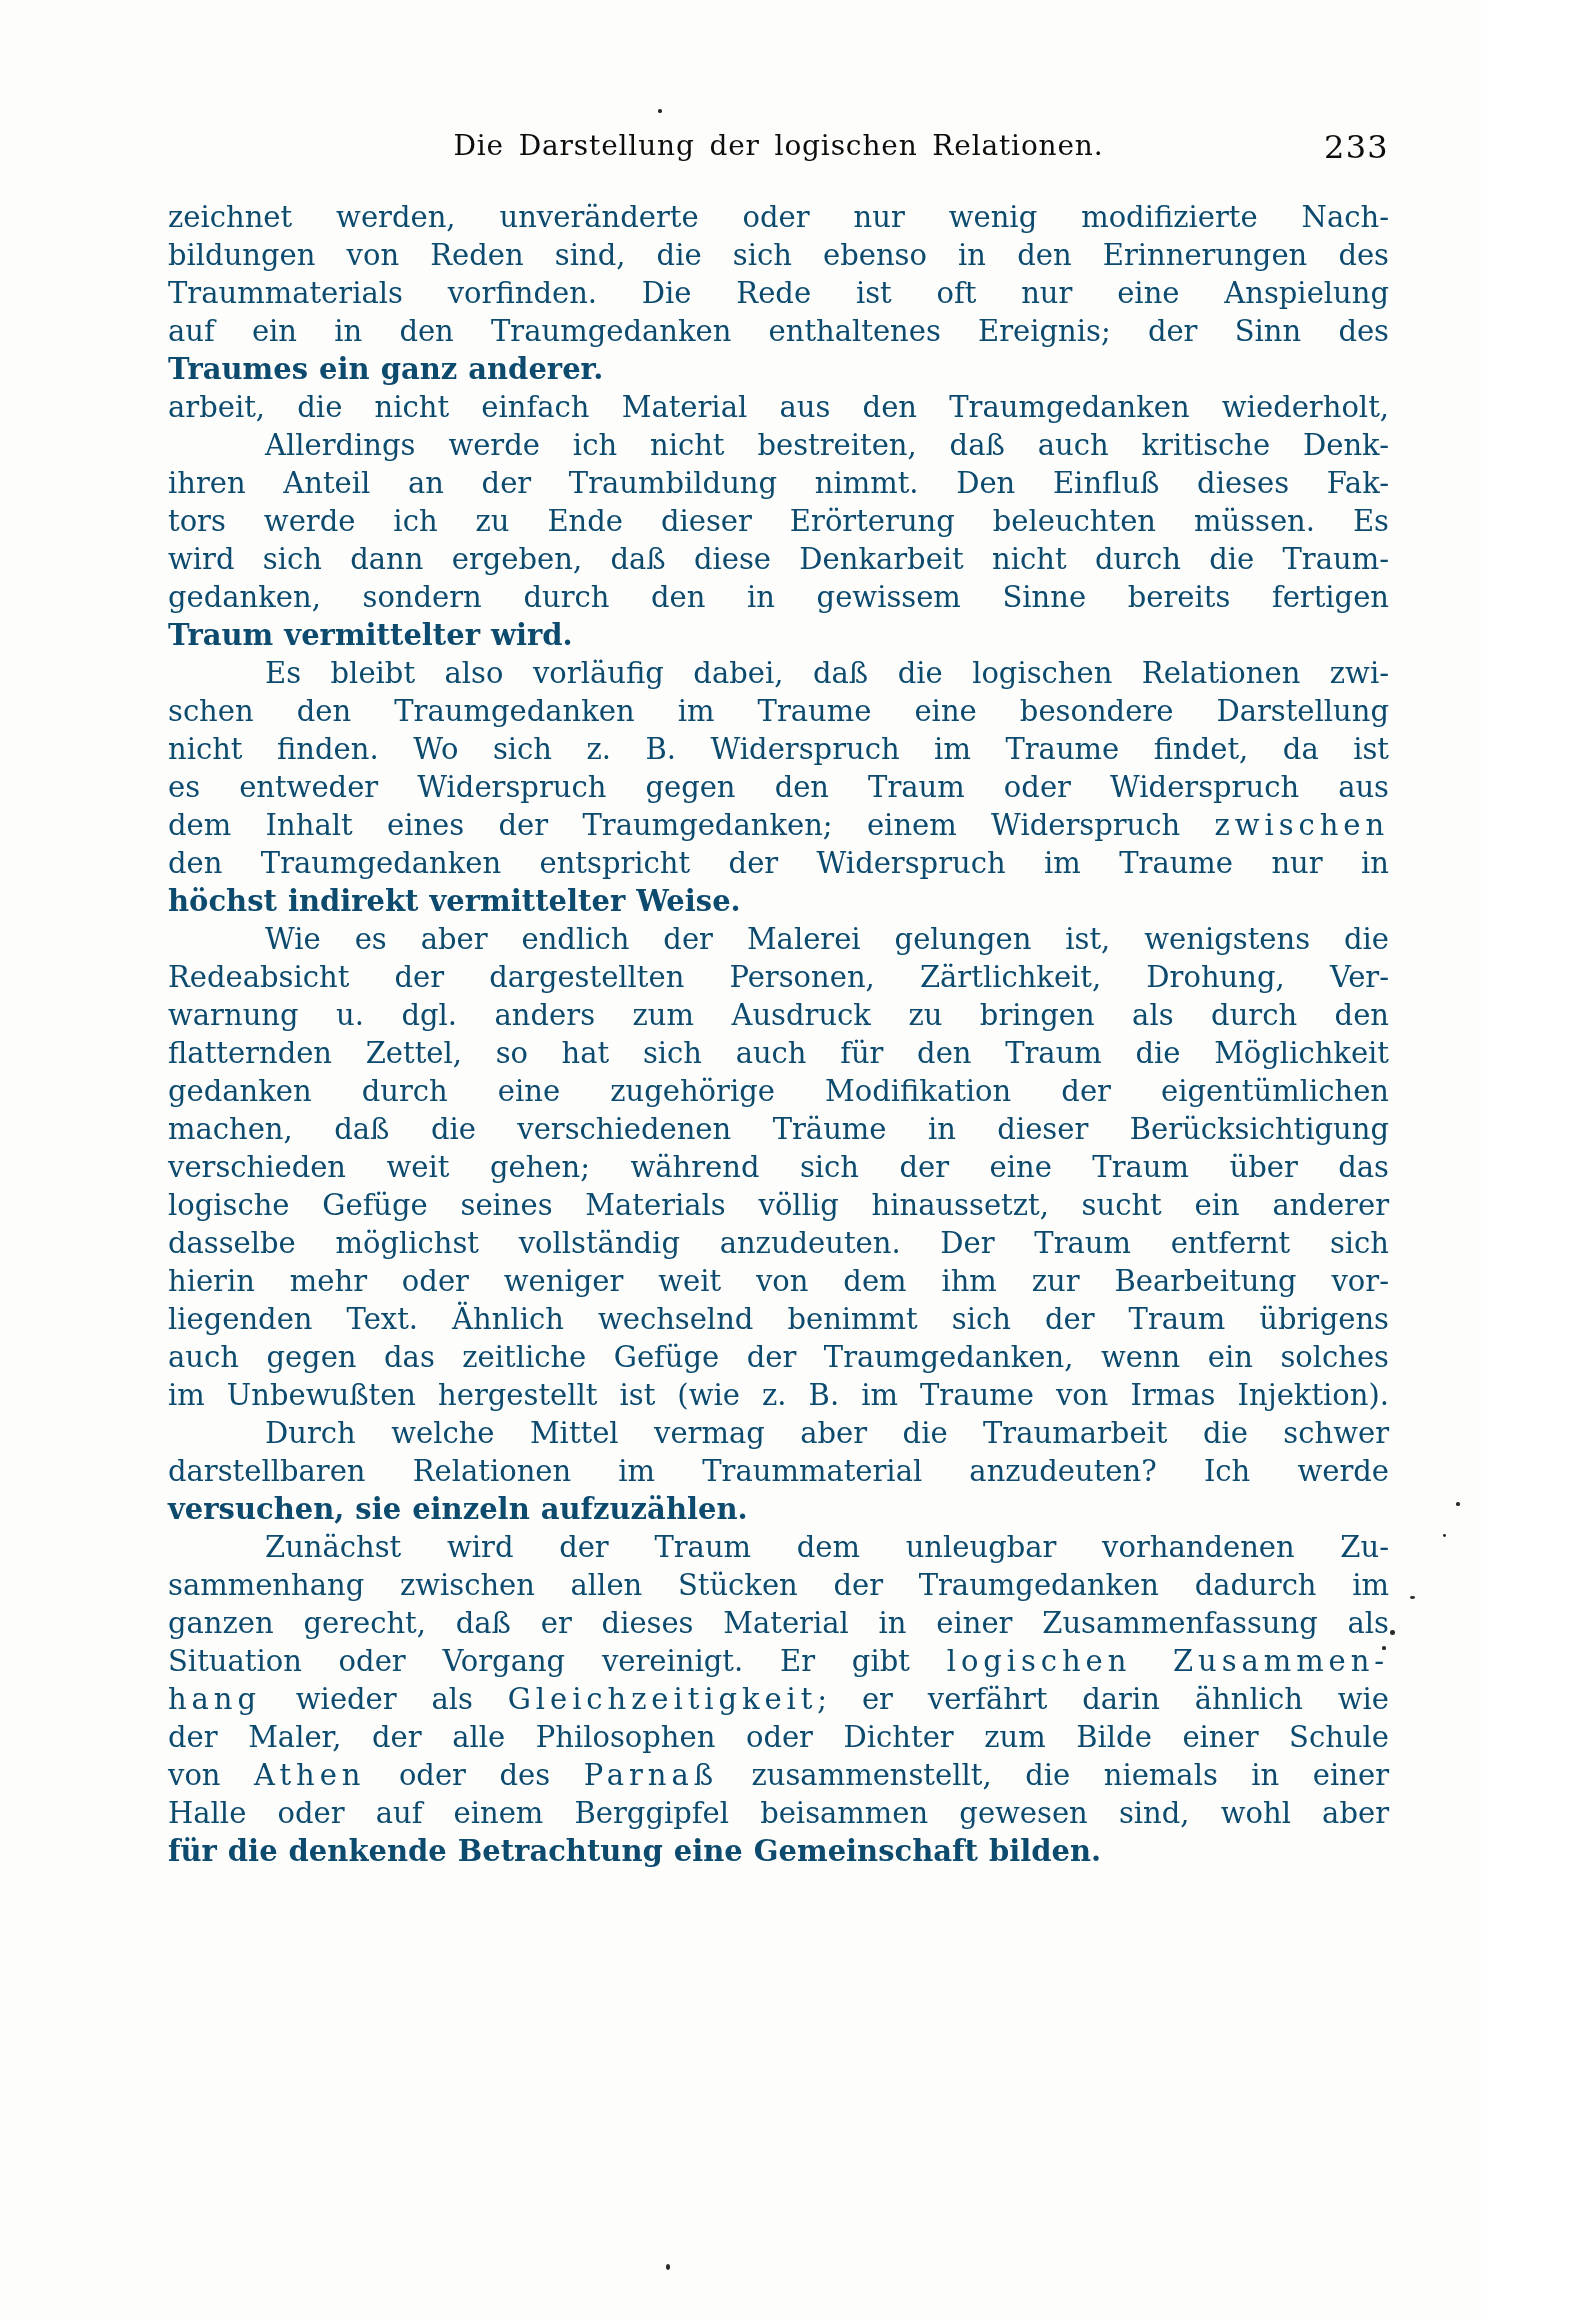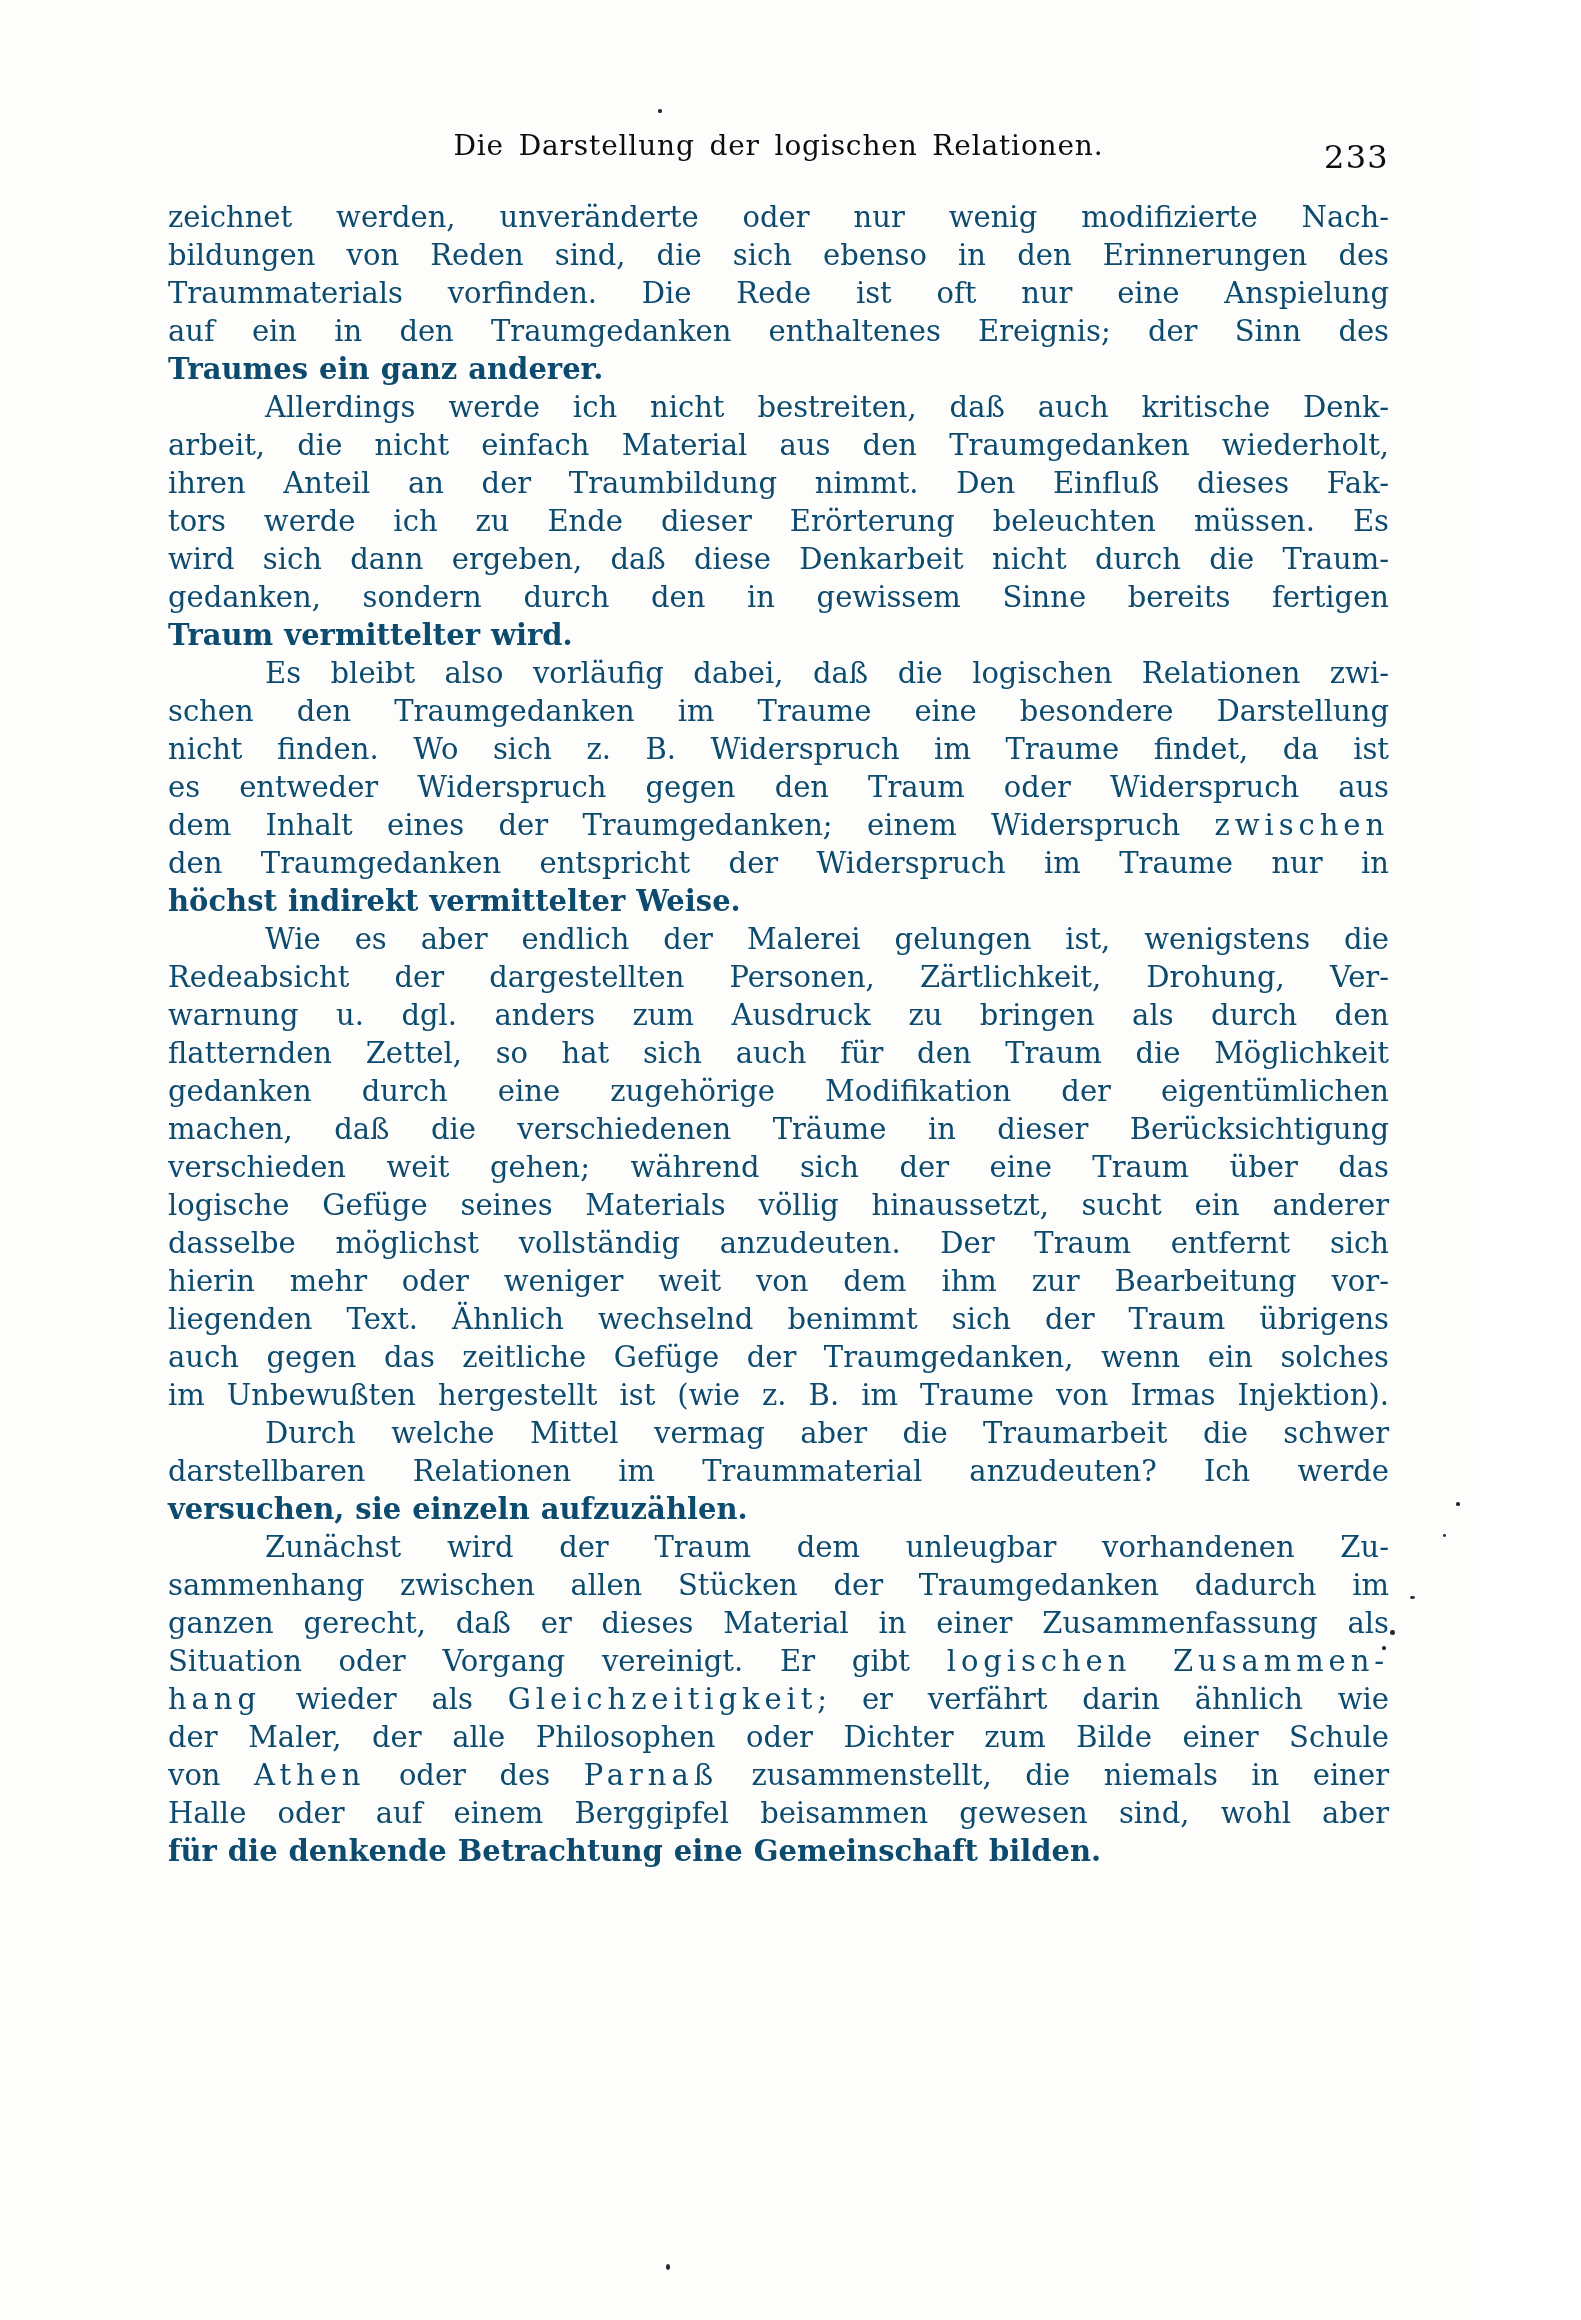--- a/index.html
+++ b/index.html
@@ -28,21 +28,21 @@
     text-align: center;
     font-size: 28px;
     letter-spacing: 0.03em;
     word-spacing: 0.18em;
     line-height: 45px;
     color: #0d0d0d;
   }
   .header .pagenum {
     position: absolute;
     right: 0;
-    top: 12px;
+    top: 2px;
     font-size: 32px;
     line-height: 45px;
     letter-spacing: 0.04em;
     color: #0d0d0d;
   }
   
   .body-text {
     position: absolute;
     top: 198px;
     left: 168px;
@@ -93,22 +93,22 @@
 
   <div class="body-text" id="body-text">
       <div class="paragraph">
         <div class="line"><span class="">zeichnet werden, unveränderte oder nur wenig modifizierte Nach-</span></div>
         <div class="line"><span class="">bildungen von Reden sind, die sich ebenso in den Erinnerungen des</span></div>
         <div class="line"><span class="">Traummaterials vorfinden. Die Rede ist oft nur eine Anspielung</span></div>
         <div class="line"><span class="">auf ein in den Traumgedanken enthaltenes Ereignis; der Sinn des</span></div>
         <div class="line last"><span class="">Traumes ein ganz anderer.</span></div>
       </div>
       <div class="paragraph">
+        <div class="line"><span class="">arbeit, die nicht einfach Material aus den Traumgedanken wiederholt,</span></div>
         <div class="line indent"><span class="">Allerdings werde ich nicht bestreiten, daß auch kritische Denk-</span></div>
-        <div class="line"><span class="">arbeit, die nicht einfach Material aus den Traumgedanken wiederholt,</span></div>
         <div class="line"><span class="">ihren Anteil an der Traumbildung nimmt. Den Einfluß dieses Fak-</span></div>
         <div class="line"><span class="">tors werde ich zu Ende dieser Erörterung beleuchten müssen. Es</span></div>
         <div class="line"><span class="">wird sich dann ergeben, daß diese Denkarbeit nicht durch die Traum-</span></div>
         <div class="line"><span class="">gedanken, sondern durch den in gewissem Sinne bereits fertigen</span></div>
         <div class="line last"><span class="">Traum vermittelter wird.</span></div>
       </div>
       <div class="paragraph">
         <div class="line indent"><span class="">Es bleibt also vorläufig dabei, daß die logischen Relationen zwi-</span></div>
         <div class="line"><span class="">schen den Traumgedanken im Traume eine besondere Darstellung</span></div>
         <div class="line"><span class="">nicht finden. Wo sich z. B. Widerspruch im Traume findet, da ist</span></div>

